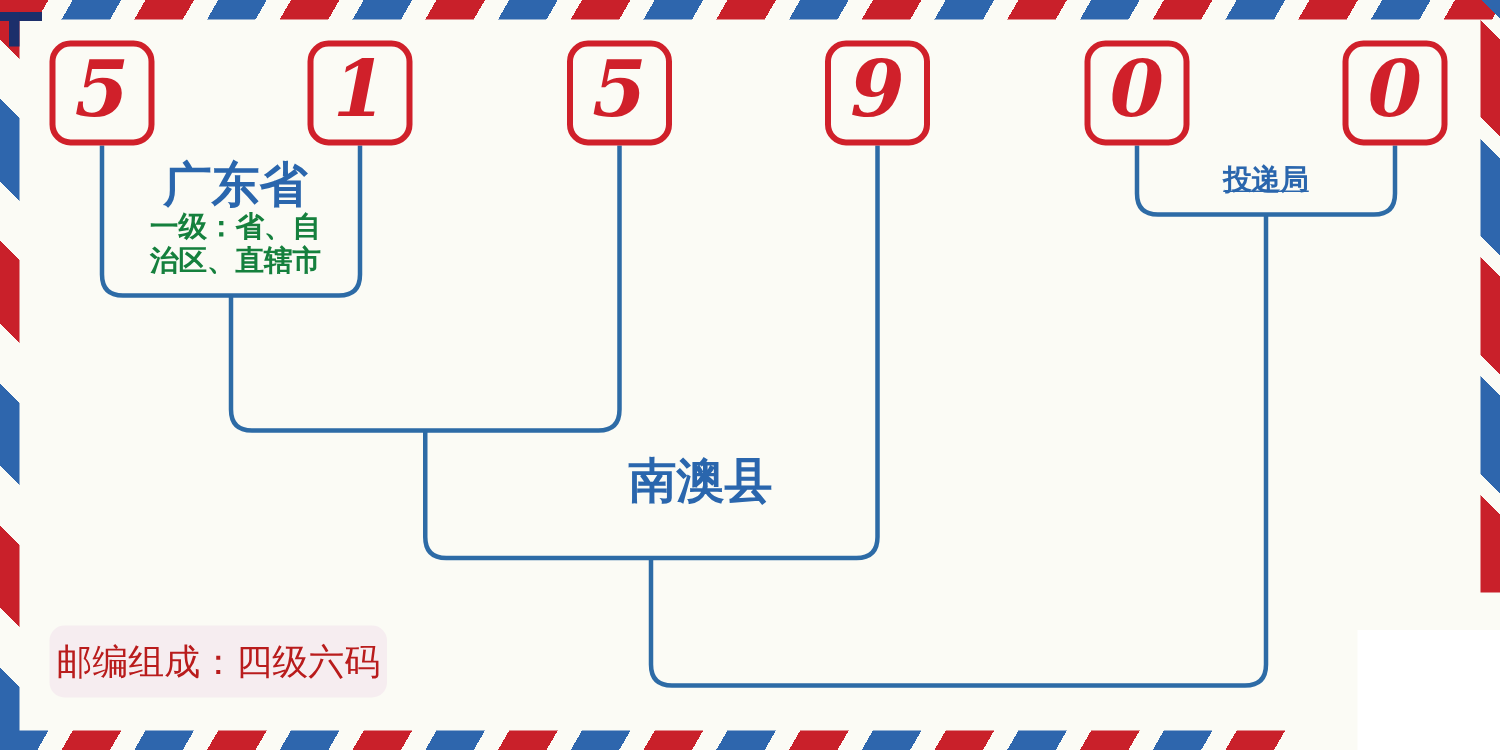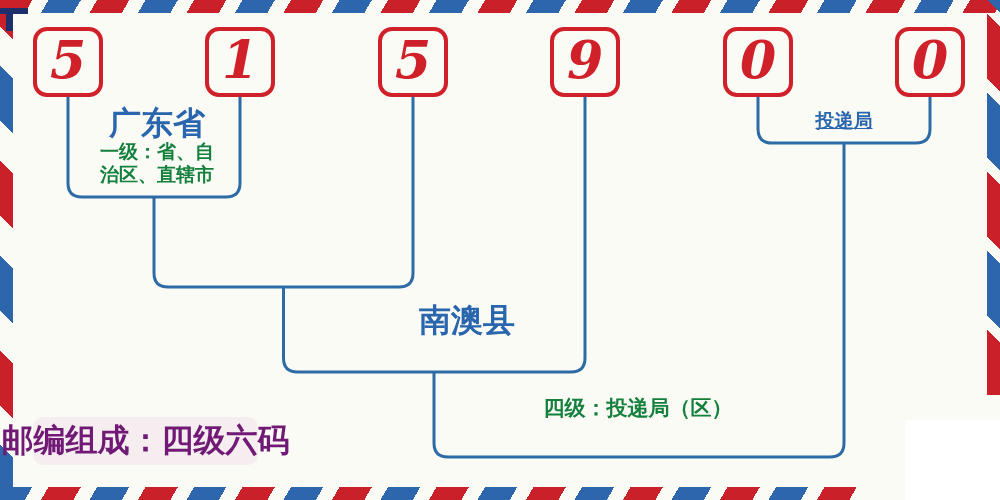--- a/index.html
+++ b/index.html
@@ -80,21 +80,21 @@
   .g5 .label-name{font-size:19px;text-decoration:underline;}
 
   
   .badge{
     position:absolute;left:33px;top:417px;width:225px;height:48px;
     background:#f6edf0;border-radius:10px;
     display:flex;align-items:center;justify-content:center;
   }
   .badge span{
     font-family:"Liberation Serif", serif;
-    font-weight:bold;font-size:32px;color:#701a75;white-space:nowrap;
+    font-weight:normal;font-size:24px;color:#b91c1c;white-space:nowrap;
   }
 </style>
 </head>
 <body>
 
 <div class="stage">
 
   <div class="border-strip border-top"></div>
   <div class="border-strip border-bottom"></div>
   <div class="border-strip border-left"></div>
@@ -134,21 +134,20 @@
     <div class="label-name">广东省</div>
     <div class="label-desc">一级：省、自
 治区、直辖市</div>
   </div>
   <div class="label-group g2">
   </div>
   <div class="label-group g3">
     <div class="label-name">南澳县</div>
   </div>
   <div class="label-group g4">
-    <div class="label-desc">四级：投递局（区）</div>
   </div>
   <div class="label-group g5">
     <div class="label-name">投递局</div>
   </div>
 
   <div class="badge">
     <span>邮编组成：四级六码</span>
   </div>
 
 </div>

